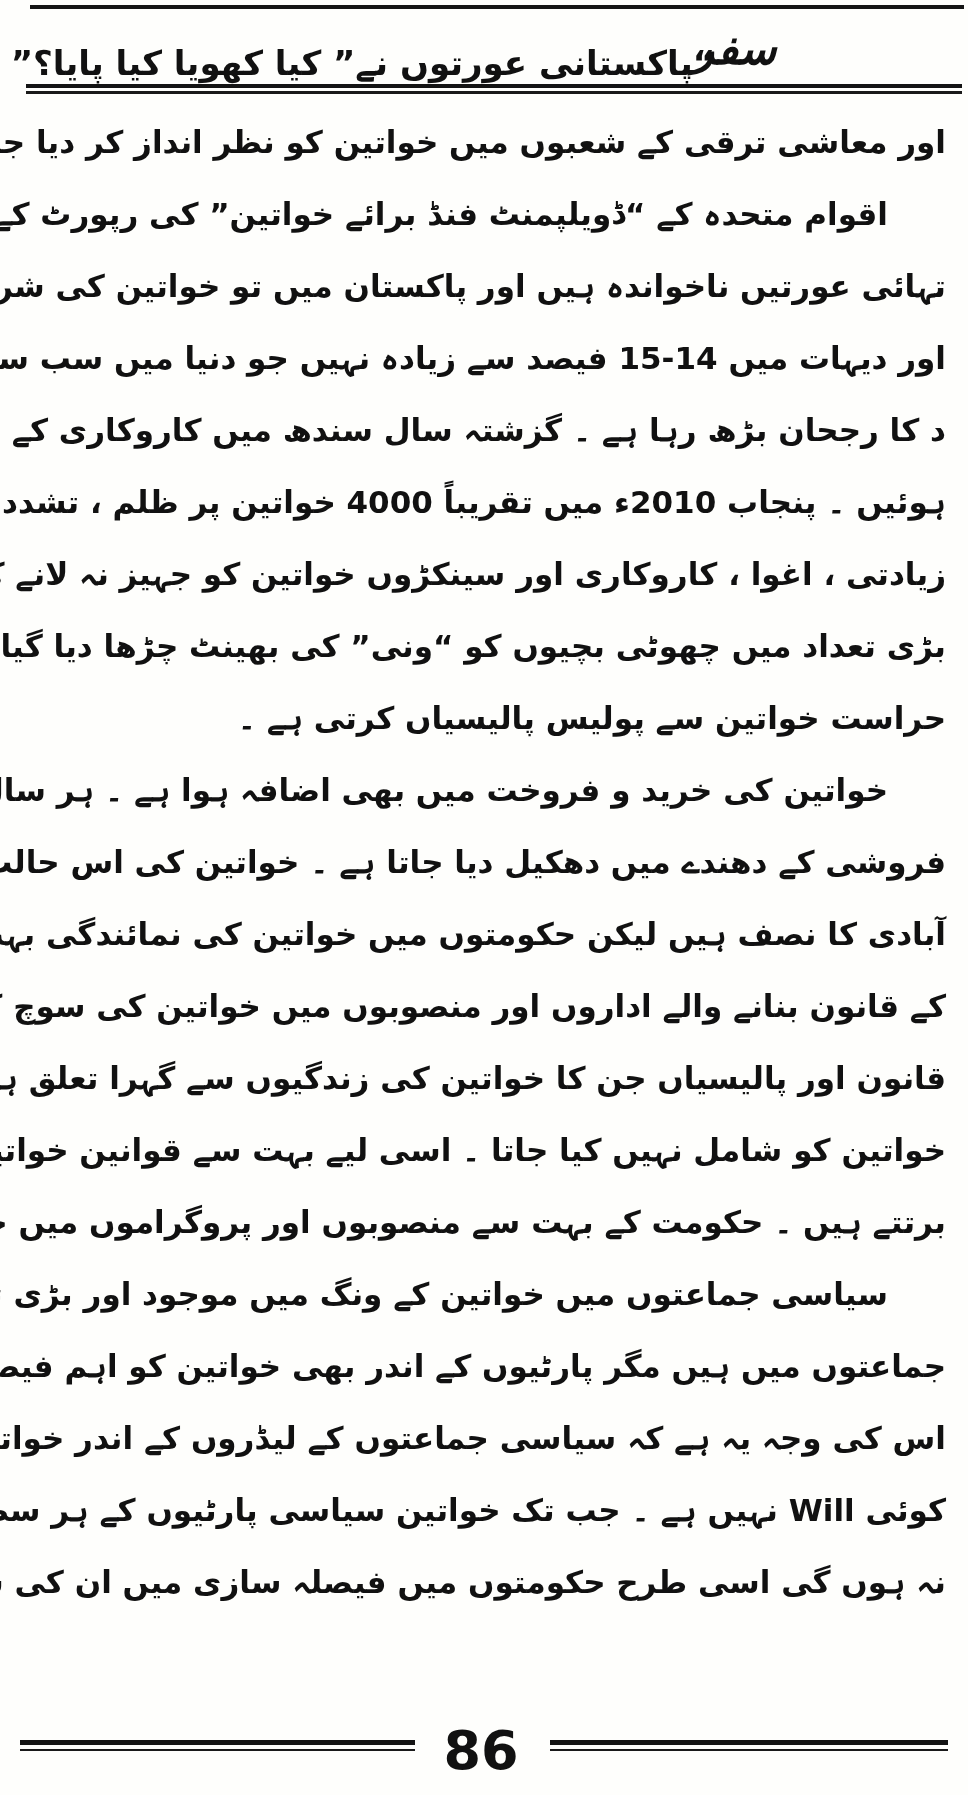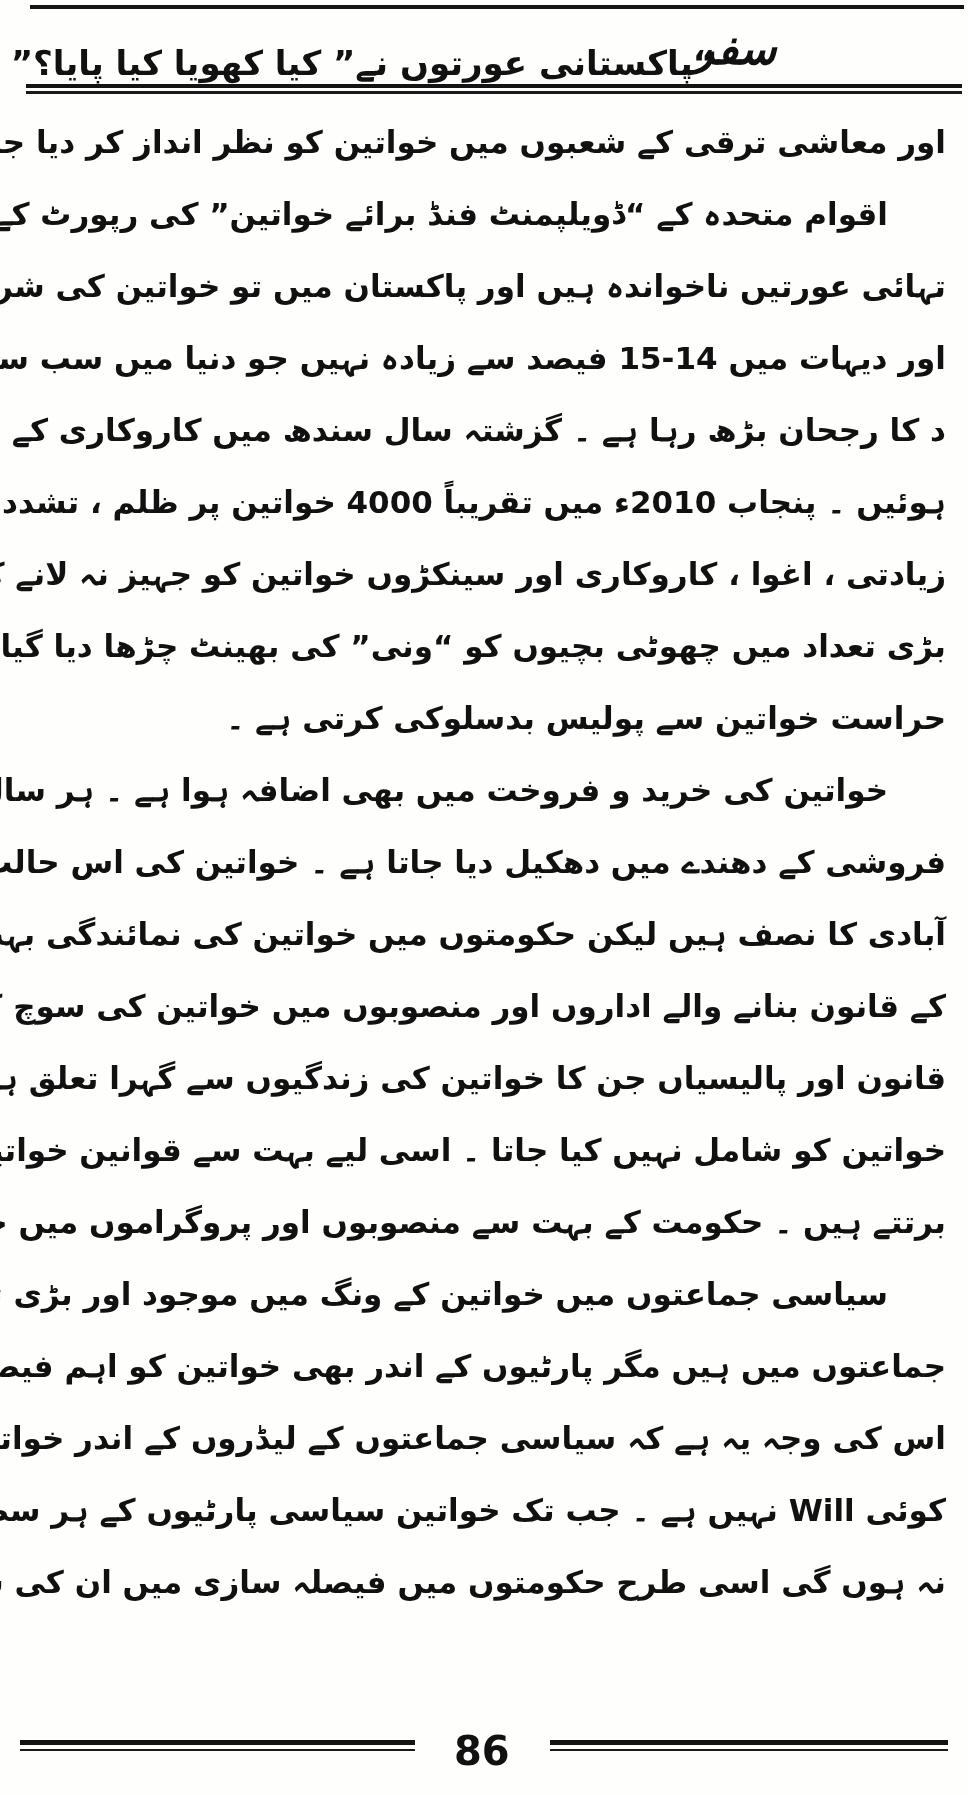--- a/index.html
+++ b/index.html
@@ -57,21 +57,21 @@
   .footer-rule{
     position:absolute;top:18px;height:0;border-top:5px solid #141414;
   }
   .footer-rule::after{
     content:"";display:block;margin-top:4px;height:2px;background:#1a1a1a;
   }
   .footer-rule.left{left:0;width:395px;}
   .footer-rule.right{right:0;width:398px;}
   .page-number{
     position:absolute;left:50%;transform:translateX(-54%);top:0;
-    font-size:40px;font-weight:bold;line-height:58px;
+    font-size:54px;font-weight:bold;line-height:58px;
     font-family:"DejaVu Sans", sans-serif;
   }
 </style>
 </head>
 <body>
 
 <div class="page">
 
   <div class="top-rule"></div>
 
@@ -83,21 +83,21 @@
 
   <div class="body-text">
       <div class="line para-end">اور معاشی ترقی کے شعبوں میں خواتین کو نظر انداز کر دیا جاتا ہے ۔</div>
       <div class="line indent">اقوام متحدہ کے “ڈویلپمنٹ فنڈ برائے خواتین” کی رپورٹ کے مطابق دنیا کی دو</div>
       <div class="line">تہائی عورتیں ناخواندہ ہیں اور پاکستان میں تو خواتین کی شرح خواندگی شہروں میں 23 فیصد</div>
       <div class="line">اور دیہات میں 14-15 فیصد سے زیادہ نہیں جو دنیا میں سب سے کم ہے ۔ خواتین پر تشدّ</div>
       <div class="line">د کا رجحان بڑھ رہا ہے ۔ گزشتہ سال سندھ میں کاروکاری کے نام پر 1202 خواتین قتل</div>
       <div class="line">ہوئیں ۔ پنجاب 2010ء میں تقریباً 4000 خواتین پر ظلم ، تشدد ہوا جس میں قتل ، جنسی</div>
       <div class="line">زیادتی ، اغوا ، کاروکاری اور سینکڑوں خواتین کو جہیز نہ لانے کی پاداش میں جلا کر قتل کر دیا گیا ۔</div>
       <div class="line">بڑی تعداد میں چھوٹی بچیوں کو “ونی” کی بھینٹ چڑھا دیا گیا ۔ پاکستان میں عام طور پر زیر</div>
-      <div class="line para-end">حراست خواتین سے پولیس بدسلوکی کرتی ہے ۔</div>
+      <div class="line para-end">حراست خواتین سے پولیس پالیسیاں کرتی ہے ۔</div>
       <div class="line indent">خواتین کی خرید و فروخت میں بھی اضافہ ہوا ہے ۔ ہر سال کئی سو عورتوں کو عصمت</div>
       <div class="line">فروشی کے دھندے میں دھکیل دیا جاتا ہے ۔ خواتین کی اس حالت کی وجہ یہ کہ خواتین یوں تو</div>
       <div class="line">آبادی کا نصف ہیں لیکن حکومتوں میں خواتین کی نمائندگی بہت کم ہے اس کے نتیجے میں ملک</div>
       <div class="line">کے قانون بنانے والے اداروں اور منصوبوں میں خواتین کی سوچ کی عکاسی نہیں ہوتی ۔ وہ</div>
       <div class="line">قانون اور پالیسیاں جن کا خواتین کی زندگیوں سے گہرا تعلق ہے ان کی بنانے میں بھی</div>
       <div class="line">خواتین کو شامل نہیں کیا جاتا ۔ اسی لیے بہت سے قوانین خواتین اور مردوں کے درمیان امتیاز</div>
       <div class="line">برتتے ہیں ۔ حکومت کے بہت سے منصوبوں اور پروگراموں میں خواتین کو نظر انداز کر دیا</div>
       <div class="line indent">سیاسی جماعتوں میں خواتین کے ونگ میں موجود اور بڑی تعداد میں خواتین سیاسی</div>
       <div class="line">جماعتوں میں ہیں مگر پارٹیوں کے اندر بھی خواتین کو اہم فیصلوں میں شرکت کا حق نہیں ملتا</div>
       <div class="line">اس کی وجہ یہ ہے کہ سیاسی جماعتوں کے لیڈروں کے اندر خواتین کے حقوق کے بارے میں</div>

